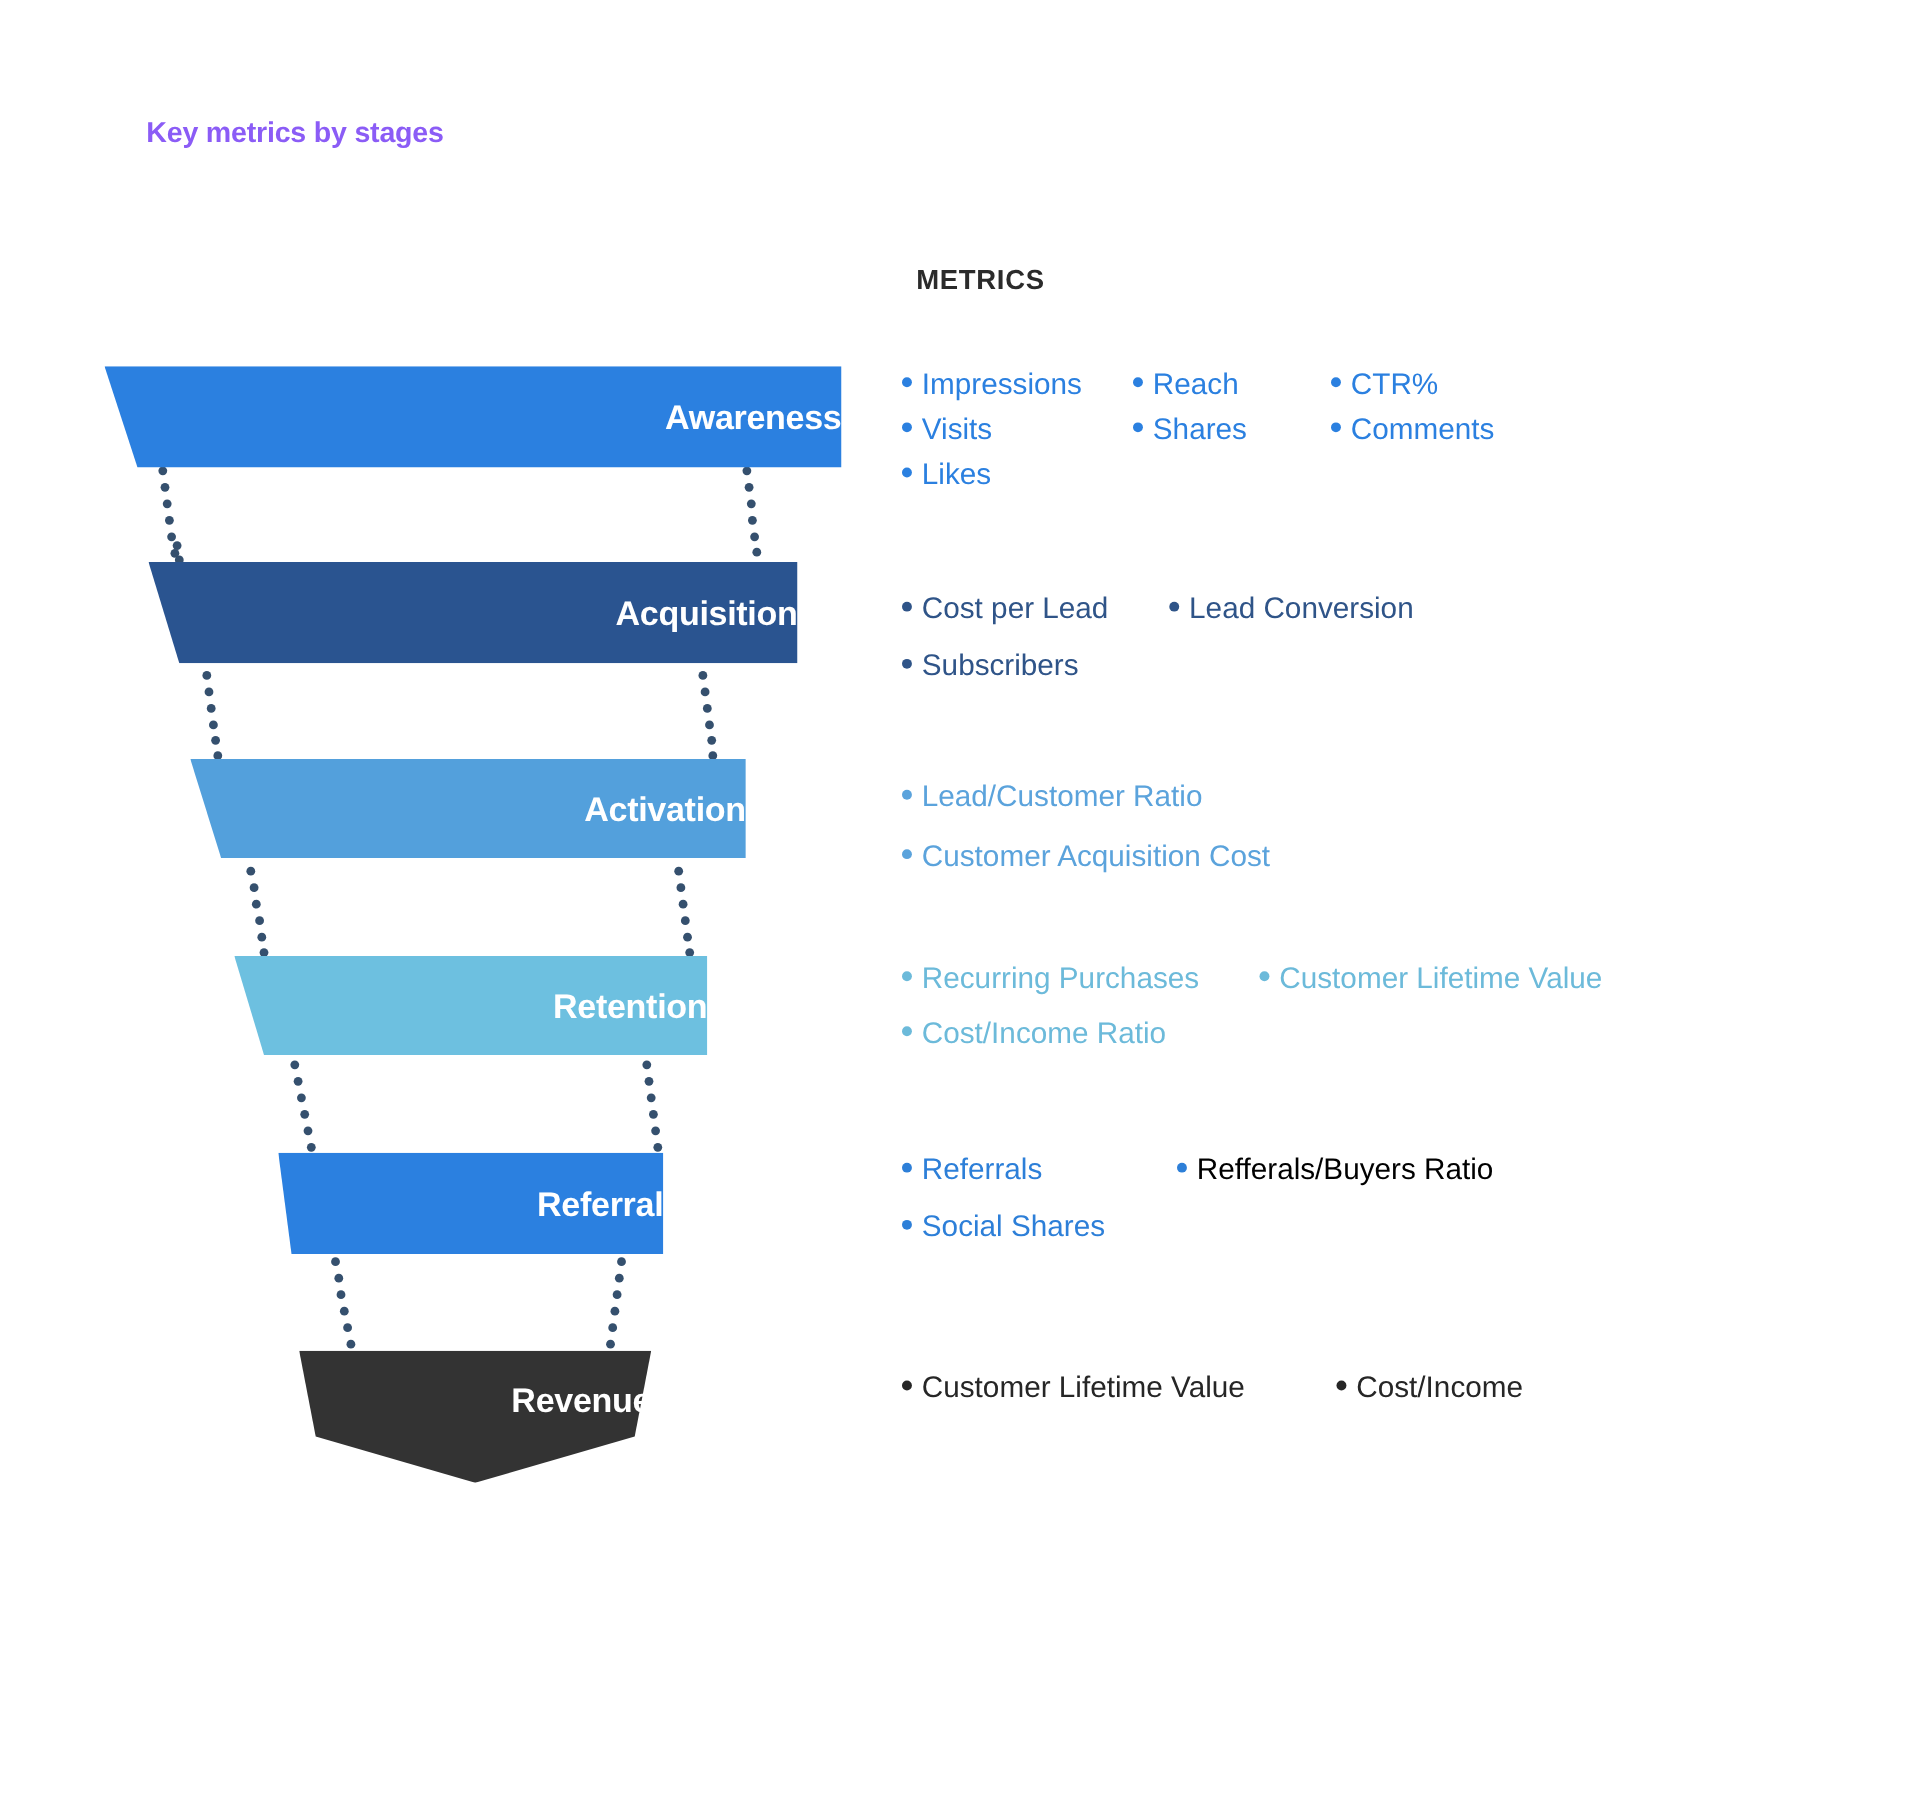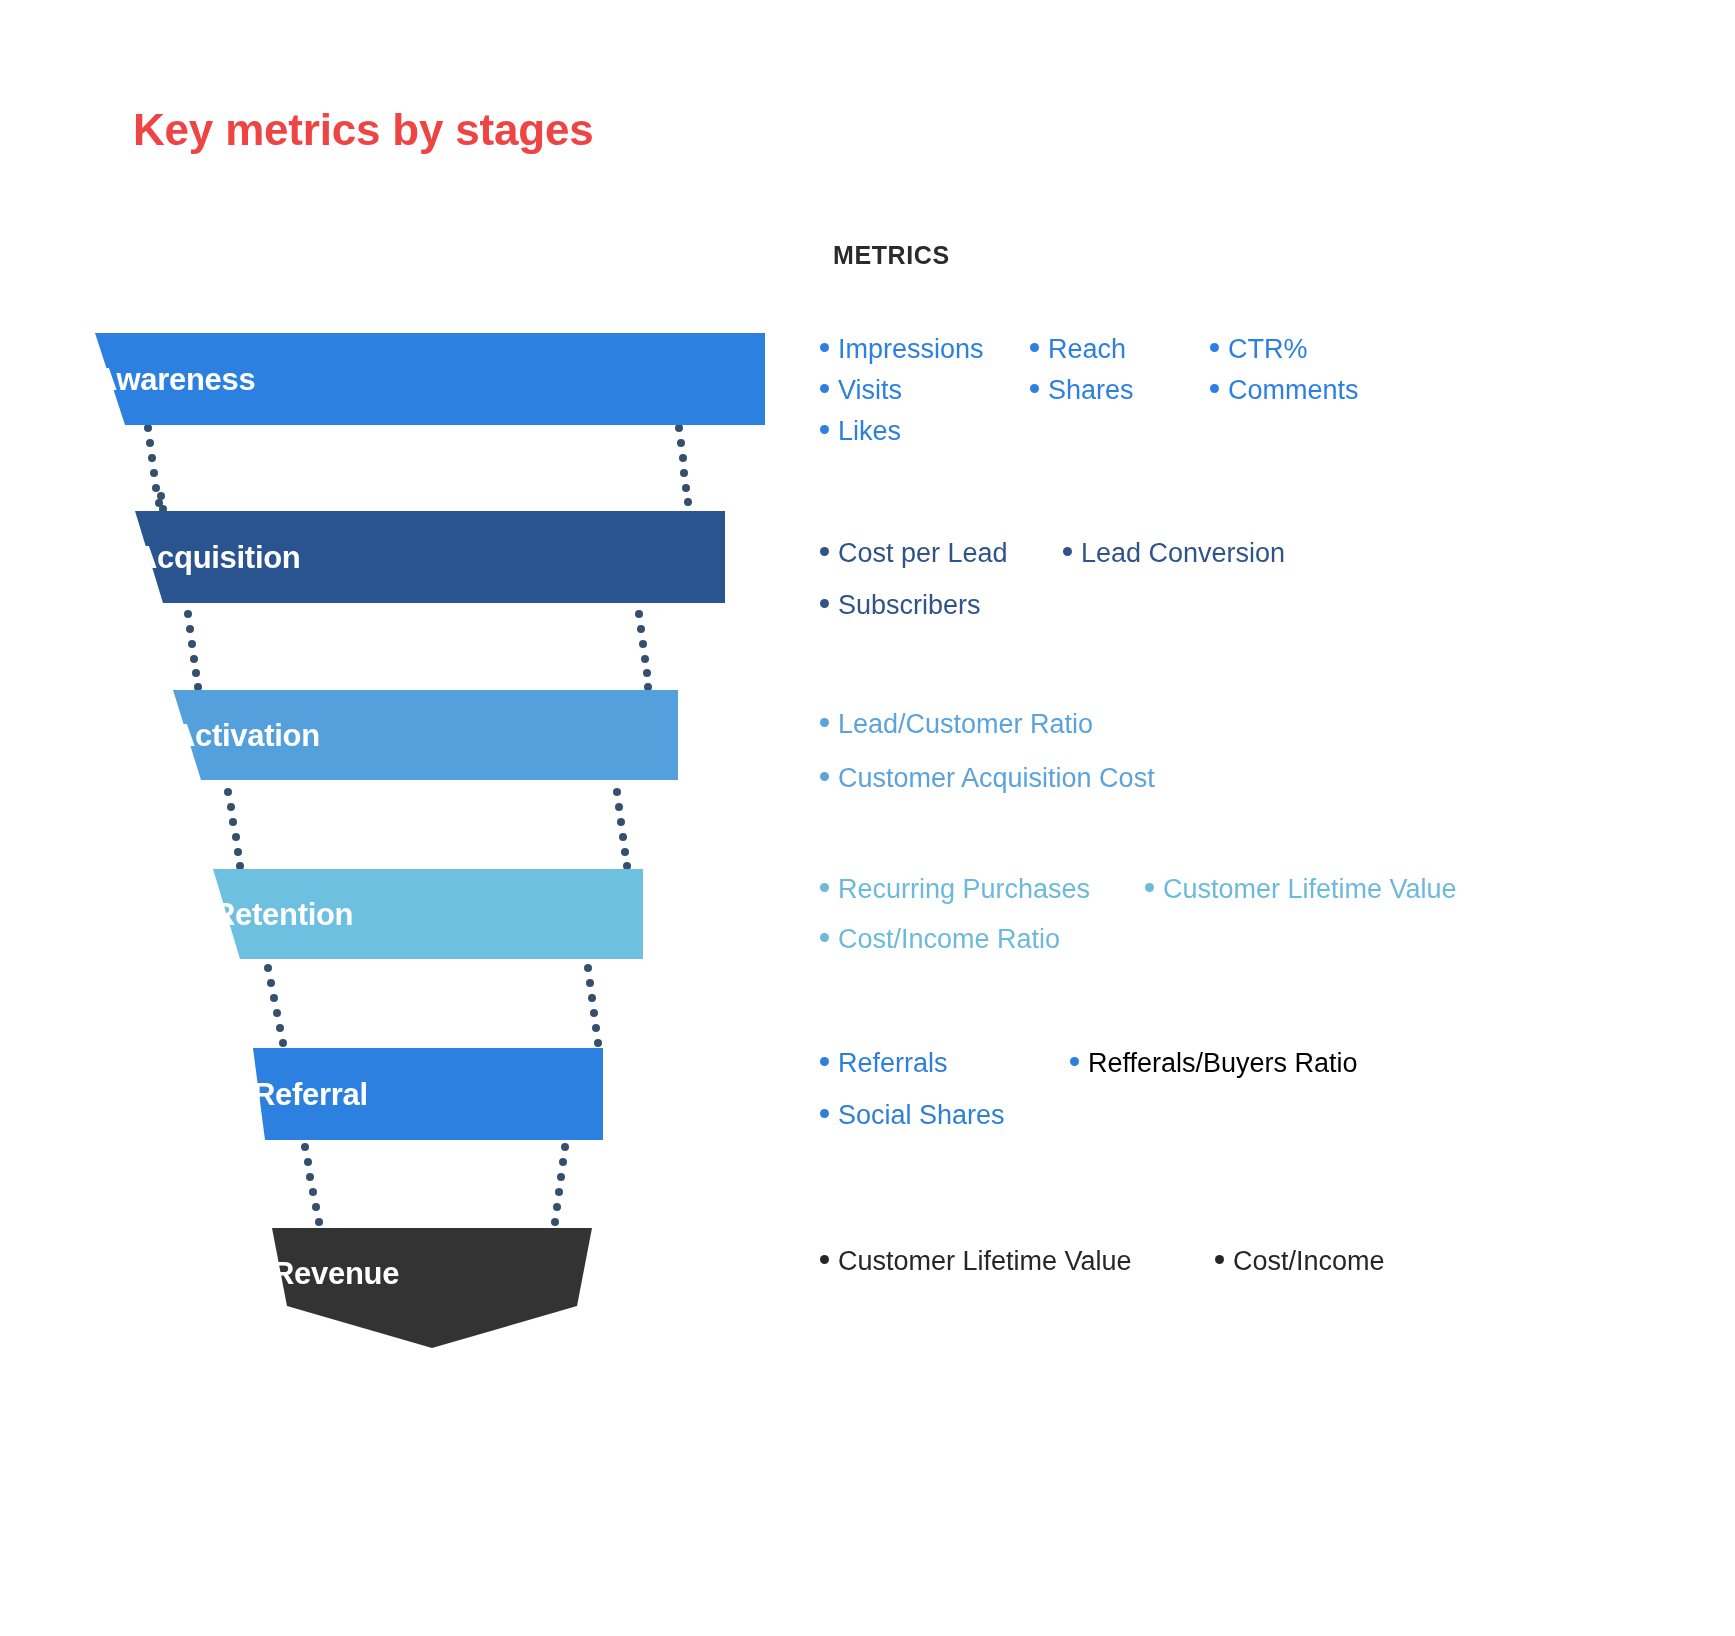--- a/index.html
+++ b/index.html
@@ -10,23 +10,23 @@
     background: #ffffff;
     font-family: "Liberation Sans", sans-serif;
     overflow: hidden;
     position: relative;
   }
 
   #page-title {
     position: absolute;
     left: 133px;
     top: 105px;
-    font-size: 44px;
+    font-size: 26px;
     font-weight: bold;
-    color: #ef4444;
+    color: #8b5cf6;
     letter-spacing: -0.2px;
     text-align: center;
   }
 
   #metrics-heading {
     position: absolute;
     left: 833px;
     top: 241px;
     font-size: 25px;
     font-weight: bold;
@@ -49,21 +49,21 @@
     align-items: center;
     justify-content: center;
   }
 
   .funnel-stage svg { display: block; }
 
   .funnel-label {
     position: absolute;
     left: 0;
     right: 0;
-    text-align: left;
+    text-align: right;
     color: #ffffff;
     font-weight: bold;
     font-size: 31px;
     letter-spacing: -0.3px;
     pointer-events: none;
   }
 
   #connectors {
     position: absolute;
     left: 0;

